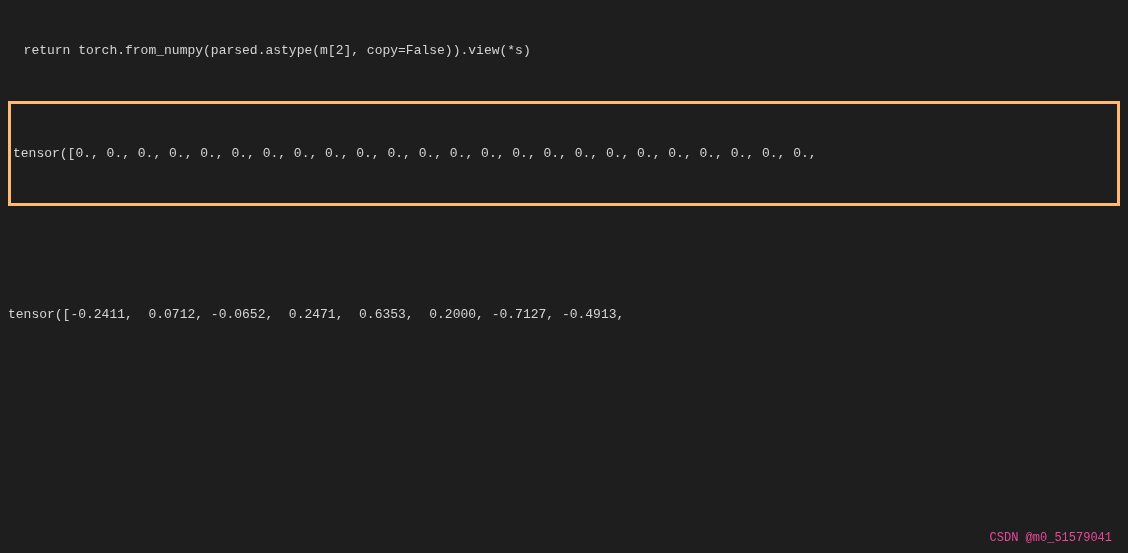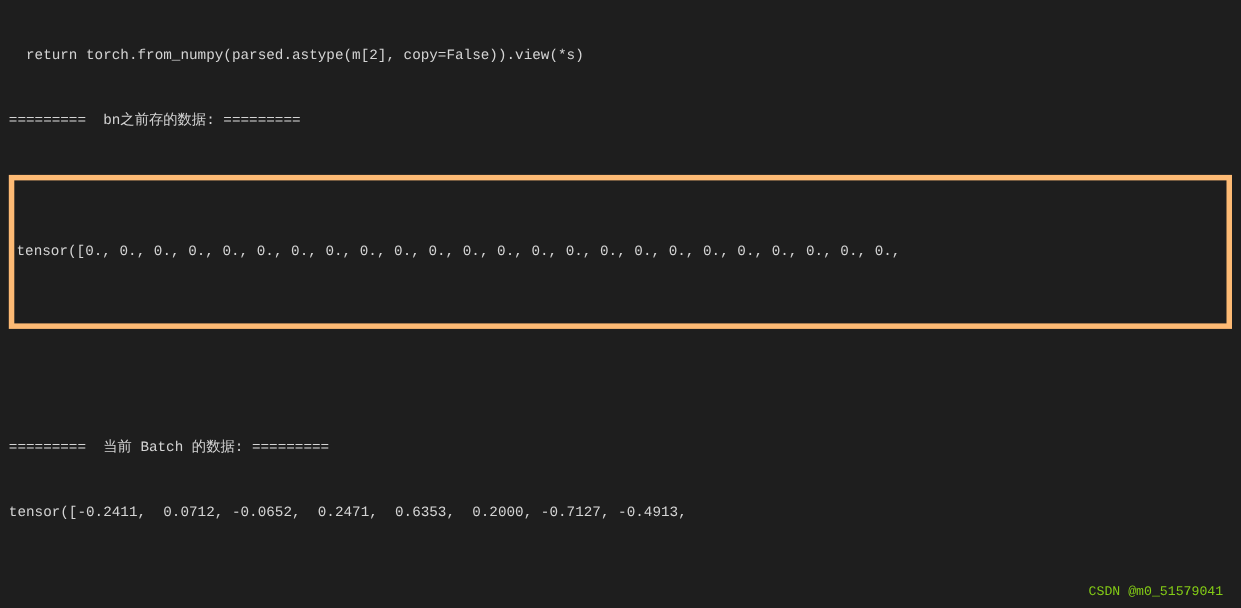--- a/index.html
+++ b/index.html
@@ -15,49 +15,47 @@
     line-height: 1.5;
     width: 1128px;
     height: 553px;
     overflow: hidden;
     padding: 2px 8px;
   }
   .terminal {
     white-space: pre;
   }
   .highlight-box {
-    border: 5px solid #fdba74;
+    border: 3px solid #fdba74;
     margin: 1px 0;
-    padding: 16px 2px;
+    padding: 1px 2px;
   }
   .line {
     display: block;
   }
   .watermark {
     position: absolute;
     bottom: 6px;
     right: 16px;
-    color: #84cc16;
+    color: #ec4899;
     font-size: 12px;
   }
   .truncated {
     overflow: hidden;
   }
 </style>
 </head>
 <body>
 
 <div class="terminal">
   <span class="line truncated">  return torch.from_numpy(parsed.astype(m[2], copy=False)).view(*s)</span>
-  <span class="line">=========  bn之前存的数据: =========</span>
   <div class="highlight-box">
     <span class="line">tensor([0., 0., 0., 0., 0., 0., 0., 0., 0., 0., 0., 0., 0., 0., 0., 0., 0., 0., 0., 0., 0., 0., 0., 0.,</span>
   </div>
   <span class="line"> </span>
-  <span class="line">=========  当前 Batch 的数据: =========</span>
   <span class="line">tensor([-0.2411,  0.0712, -0.0652,  0.2471,  0.6353,  0.2000, -0.7127, -0.4913,</span>
   
   
   
   
   
   
   
   
   

